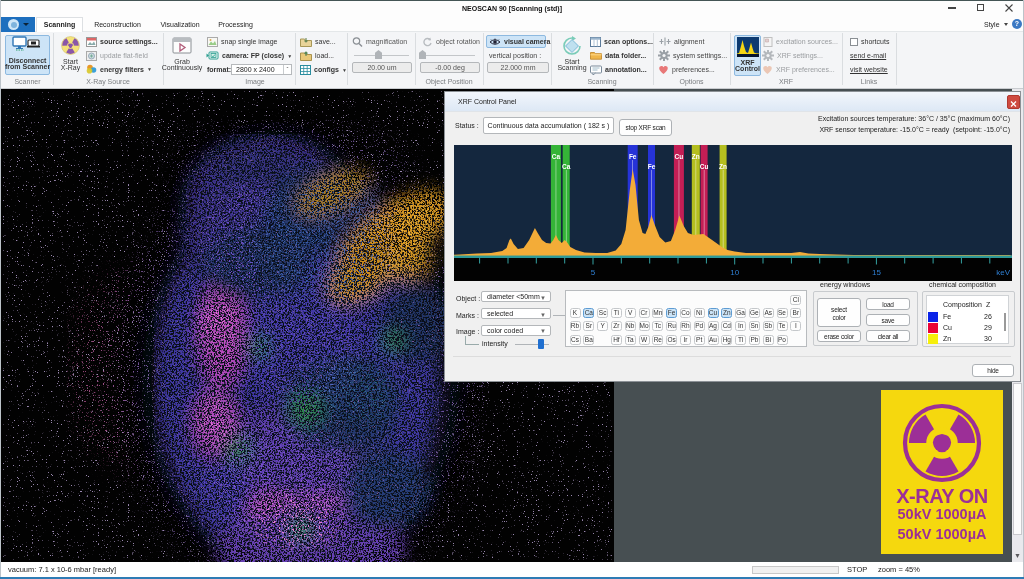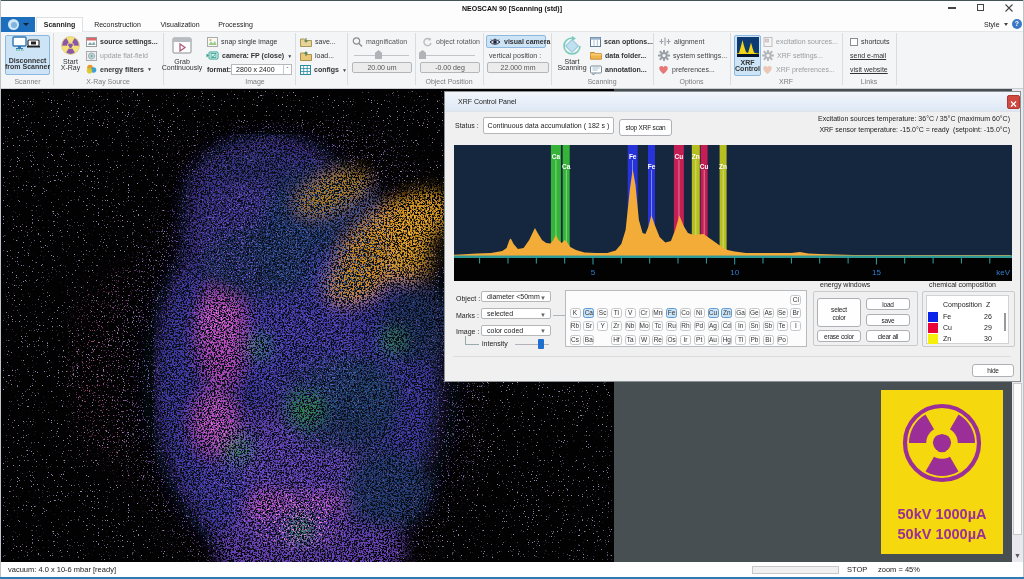--- a/index.html
+++ b/index.html
@@ -410,20 +410,21 @@
     <svg width="96" height="92" style="position:absolute;left:13px;top:7px" xmlns="http://www.w3.org/2000/svg">
 <circle cx="48" cy="46" r="37" fill="none" stroke="#9c2f97" stroke-width="4.2"></circle>
 <g fill="#9c2f97">
 <path d="M48 46 L31.5 17.4 A33 33 0 0 1 64.5 17.4 Z" transform="rotate(60 48 46)"></path>
 <path d="M48 46 L31.5 17.4 A33 33 0 0 1 64.5 17.4 Z" transform="rotate(180 48 46)"></path>
 <path d="M48 46 L31.5 17.4 A33 33 0 0 1 64.5 17.4 Z" transform="rotate(300 48 46)"></path>
 <circle cx="48" cy="46" r="9"></circle>
         </g>
 <circle cx="48" cy="46" r="12.5" fill="none" stroke="#f5d80e" stroke-width="6.5"></circle>
 </svg>
+    <div class="abs" style="left:0;top:95px;width:122px;text-align:center;font-size:20px;font-weight:bold;color:#9c2f97;letter-spacing:-0.5px">X-RAY ON</div>
     <div class="abs" style="left:0;top:116px;width:122px;text-align:center;font-size:14.5px;font-weight:bold;color:#9c2f97">50kV 1000µA</div>
     <div class="abs" style="left:0;top:136px;width:122px;text-align:center;font-size:14.5px;font-weight:bold;color:#9c2f97">50kV 1000µA</div>
   </div>
 
   <div class="abs" style="left:443px;top:2px;width:577px;height:291px;background:#f0f0f0;border:1px solid #8c9196">
     <div class="abs" style="left:0;top:0;width:575px;height:20px;background:linear-gradient(#f2f6fc,#dde8f5);border-bottom:1px solid #e0e4e8"></div>
     <div class="pt" style="left:13px;top:6px">XRF Control Panel</div>
     <div class="abs" style="left:562px;top:3px;width:13px;height:14px;background:#ce4a41;border-radius:2px;border:1px solid #b03830"><svg width="11" height="12">
           <path d="M3 3.5 L8 8.5 M8 3.5 L3 8.5" stroke="#fff" stroke-width="1.2"></path>
         </svg></div>
@@ -573,17 +574,17 @@
     <div class="abs" style="left:483px;top:242px;width:10px;height:10px;background:#f6ef0b"></div>
     <div class="pt" style="left:498px;top:243px">Zn</div>
       <div class="pt" style="left:539px;top:243px">30</div>
     <div class="abs" style="left:559px;top:221px;width:2px;height:18px;background:#999"></div>
     <div class="abs" style="left:8px;top:264px;width:558px;height:1px;background:#dcdcdc"></div>
     <div class="pbtn" style="left:527px;top:272px;width:42px;height:13px;line-height:12px;background:#fff">hide</div>
   </div>
 </div>
 
 <div class="abs" style="left:1px;top:562px;width:1022px;height:15px;background:#fff;font-size:7.5px;color:#222">
-  <span style="position:absolute;left:7px;top:3px">vacuum: 4.0 x 10-6 mbar [ready]</span>
+  <span style="position:absolute;left:7px;top:3px">vacuum: 7.1 x 10-6 mbar [ready]</span>
   <span class="abs" style="left:751px;top:3.5px;width:87px;height:8px;background:#f0f0f0;border:1px solid #c8c8c8"></span>
   <span style="position:absolute;left:846px;top:3px">STOP</span>
   <span style="position:absolute;left:877px;top:3px">zoom = 45%</span>
 </div>
 <div class="abs" style="left:0;top:577px;width:1024px;height:2px;background:#2e7cb5"></div>
 </body></html>

